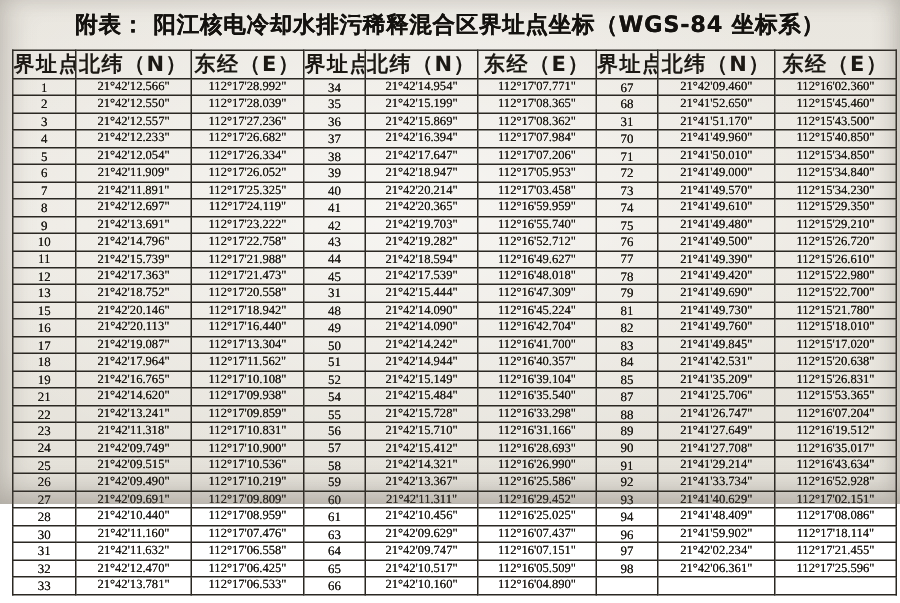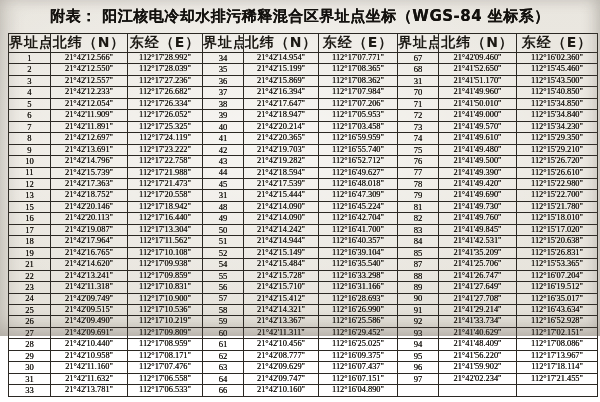--- a/index.html
+++ b/index.html
@@ -376,31 +376,20 @@
           <td>21°42'10.440"</td>
           <td>112°17'08.959"</td>
           <td class="pt-cell">61</td>
           <td>21°42'10.456"</td>
           <td>112°16'25.025"</td>
           <td class="pt-cell">94</td>
           <td>21°41'48.409"</td>
           <td>112°17'08.086"</td>
         </tr>
         <tr>
-          <td class="pt-cell">29</td>
-          <td>21°42'10.958"</td>
-          <td>112°17'08.171"</td>
-          <td class="pt-cell">62</td>
-          <td>21°42'08.777"</td>
-          <td>112°16'09.375"</td>
-          <td class="pt-cell">95</td>
-          <td>21°41'56.220"</td>
-          <td>112°17'13.967"</td>
-        </tr>
-        <tr>
           <td class="pt-cell">30</td>
           <td>21°42'11.160"</td>
           <td>112°17'07.476"</td>
           <td class="pt-cell">63</td>
           <td>21°42'09.629"</td>
           <td>112°16'07.437"</td>
           <td class="pt-cell">96</td>
           <td>21°41'59.902"</td>
           <td>112°17'18.114"</td>
         </tr>
@@ -409,20 +398,31 @@
           <td>21°42'11.632"</td>
           <td>112°17'06.558"</td>
           <td class="pt-cell">64</td>
           <td>21°42'09.747"</td>
           <td>112°16'07.151"</td>
           <td class="pt-cell">97</td>
           <td>21°42'02.234"</td>
           <td>112°17'21.455"</td>
         </tr>
         <tr>
+          <td class="pt-cell">32</td>
+          <td>21°42'12.470"</td>
+          <td>112°17'06.425"</td>
+          <td class="pt-cell">65</td>
+          <td>21°42'10.517"</td>
+          <td>112°16'05.509"</td>
+          <td class="pt-cell">98</td>
+          <td>21°42'06.361"</td>
+          <td>112°17'25.596"</td>
+        </tr>
+        <tr>
           <td class="pt-cell">33</td>
           <td>21°42'13.781"</td>
           <td>112°17'06.533"</td>
           <td class="pt-cell">66</td>
           <td>21°42'10.160"</td>
           <td>112°16'04.890"</td>
           <td class="pt-cell"></td>
           <td></td>
           <td></td>
         </tr>

